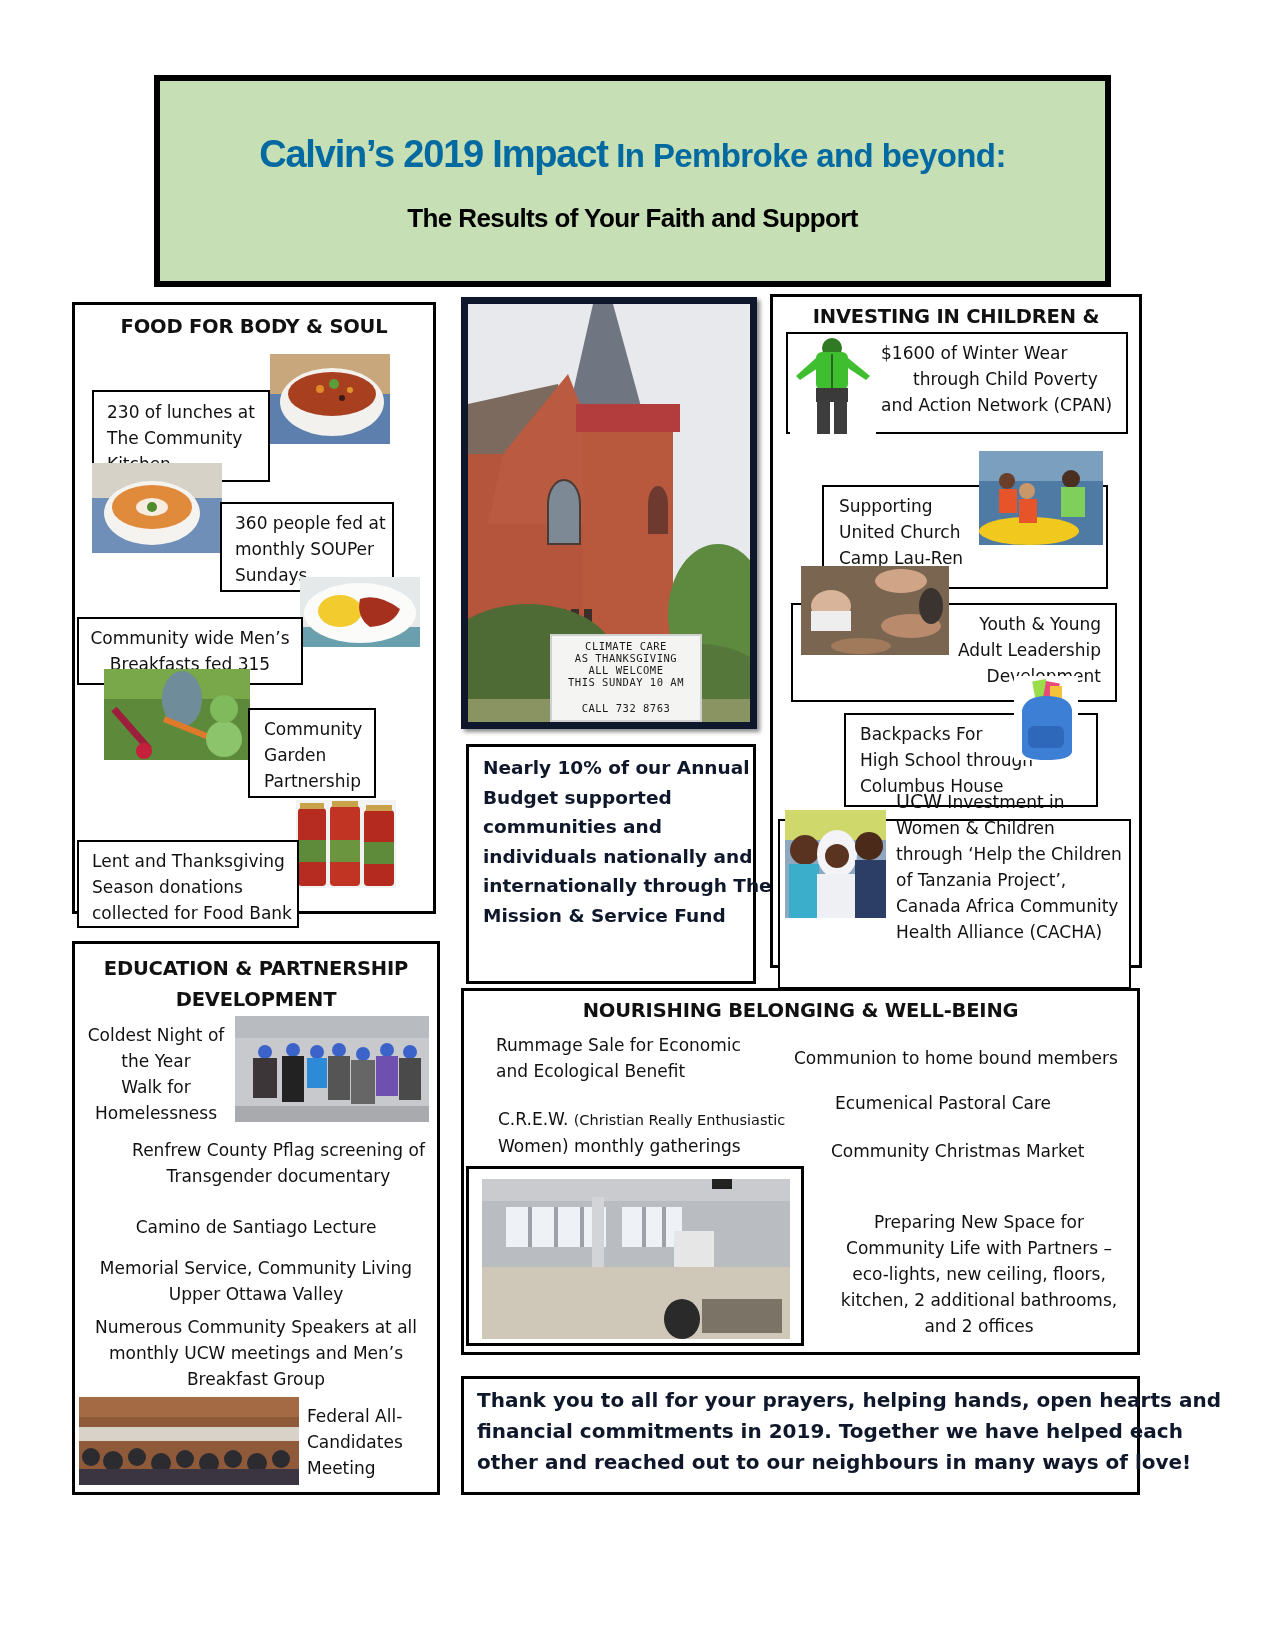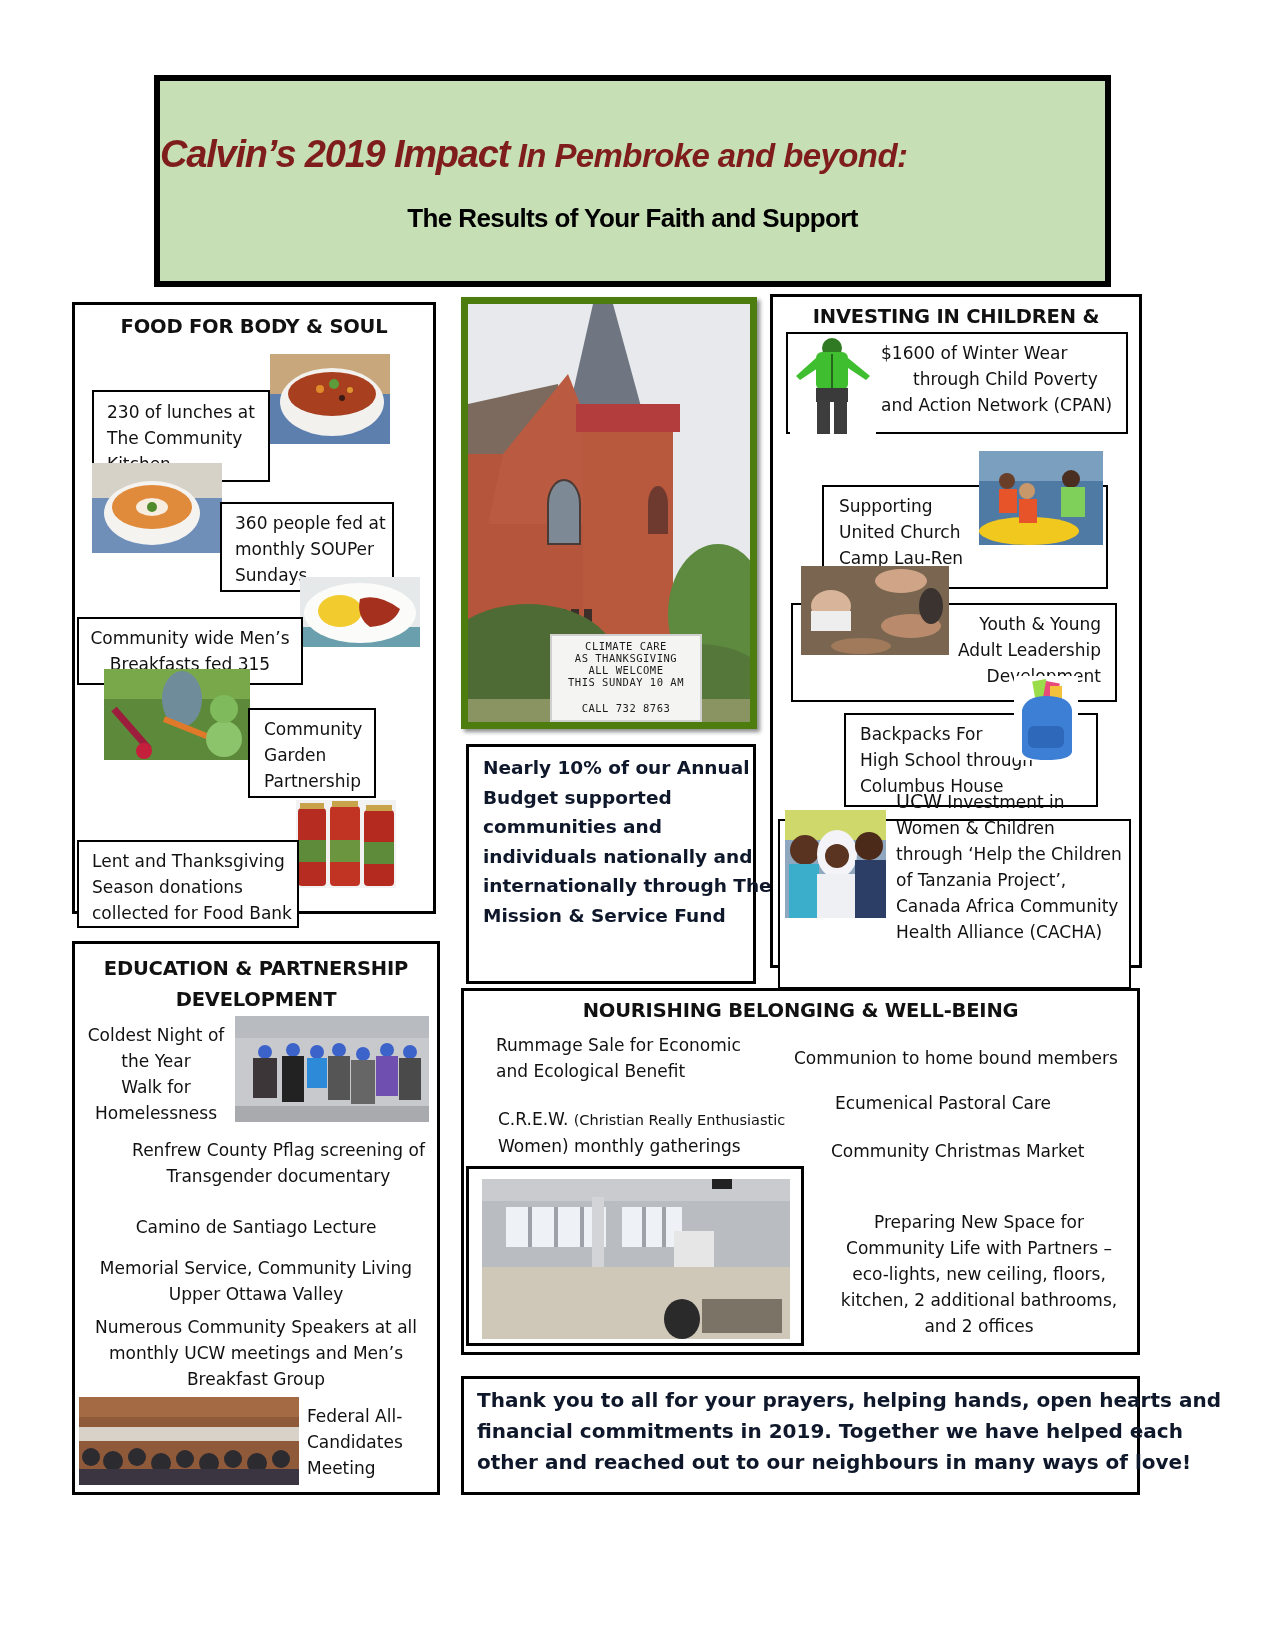--- a/index.html
+++ b/index.html
@@ -9,21 +9,21 @@
   .box { position: absolute; border: 3px solid #000; background: #fff; }
   .thin { border-width: 2px; margin-top: 40px; }
   .txt { font-family: "DejaVu Sans", "Liberation Sans", sans-serif; font-size: 17px; line-height: 26px; color: #111; }
   .center { text-align: center; }
   .right { text-align: right; }
   .heading { font-family: "DejaVu Sans", sans-serif; font-weight: bold; font-size: 19.5px; color: #111; text-align: center; letter-spacing: -0.2px; }
   .bold-txt { font-family: "DejaVu Sans", sans-serif; font-weight: bold; font-size: 18.5px; line-height: 29.5px; color: #0f172a; }
 
   
   #header { left: 154px; top: 75px; width: 957px; height: 212px; background: #c6dfb4; border: 6px solid #000; }
-  #title { position: absolute; left: 0; right: 0; top: 52px; font-family: "Liberation Sans", sans-serif; font-weight: bold; font-size: 38px; letter-spacing: -1.2px; color: #7f1d1d; white-space: nowrap; font-style: italic; }
+  #title { position: absolute; left: 0; right: 0; top: 52px; text-align: center; font-family: "Liberation Sans", sans-serif; font-weight: bold; font-size: 38px; letter-spacing: -1.2px; color: #0369a1; white-space: nowrap; }
   #title .small { font-size: 33px; letter-spacing: -0.6px; }
   #subtitle { position: absolute; left: 0; right: 0; top: 122px; text-align: center; font-family: "Liberation Sans", sans-serif; font-weight: bold; font-size: 26px; letter-spacing: -0.6px; color: #000; }
 
   
   .img { position: absolute; overflow: hidden; }
   .img svg { width: 100%; height: 100%; display: block; }
 </style>
 </head>
 <body>
 
@@ -125,21 +125,21 @@
     </svg>
 </div>
 <div class="box thin" style="left:77px; top:800px; width:222px; height:88px; border-width:2px;">
   <div class="txt abs" style="left:13px; top:6px;">
     <div>Lent and Thanksgiving</div>
     <div>Season donations</div>
     <div>collected for Food Bank</div>
   </div>
 </div>
 
-<div class="abs" style="left:461px; top:297px; width:296px; height:432px; background:#4d7c0f; box-shadow: 3px 3px 4px rgba(0,0,0,0.45);">
+<div class="abs" style="left:461px; top:297px; width:296px; height:432px; background:#0f172a; box-shadow: 3px 3px 4px rgba(0,0,0,0.45);">
   <div class="img" style="left:7px; top:7px; width:282px; height:418px;">
     <svg viewBox="0 0 282 418" preserveAspectRatio="none">
       <rect width="282" height="418" fill="#e7e9ec"></rect>
       <polygon points="0,100 90,80 110,200 0,220" fill="#7b6a5d"></polygon>
       <polygon points="125,0 145,0 175,110 100,110" fill="#6f7682"></polygon>
       <rect x="0" y="150" width="190" height="200" fill="#b4553c"></rect>
       <polygon points="35,150 100,70 160,220 20,220" fill="#ba5a40"></polygon>
       <rect x="115" y="100" width="90" height="260" fill="#b8583d"></rect>
       <rect x="108" y="100" width="104" height="28" fill="#b23d3c"></rect>
       <path d="M80 240 v-40 a16 24 0 0 1 32 0 v40z" fill="#7d8a96" stroke="#4a3a35" stroke-width="2"></path>

